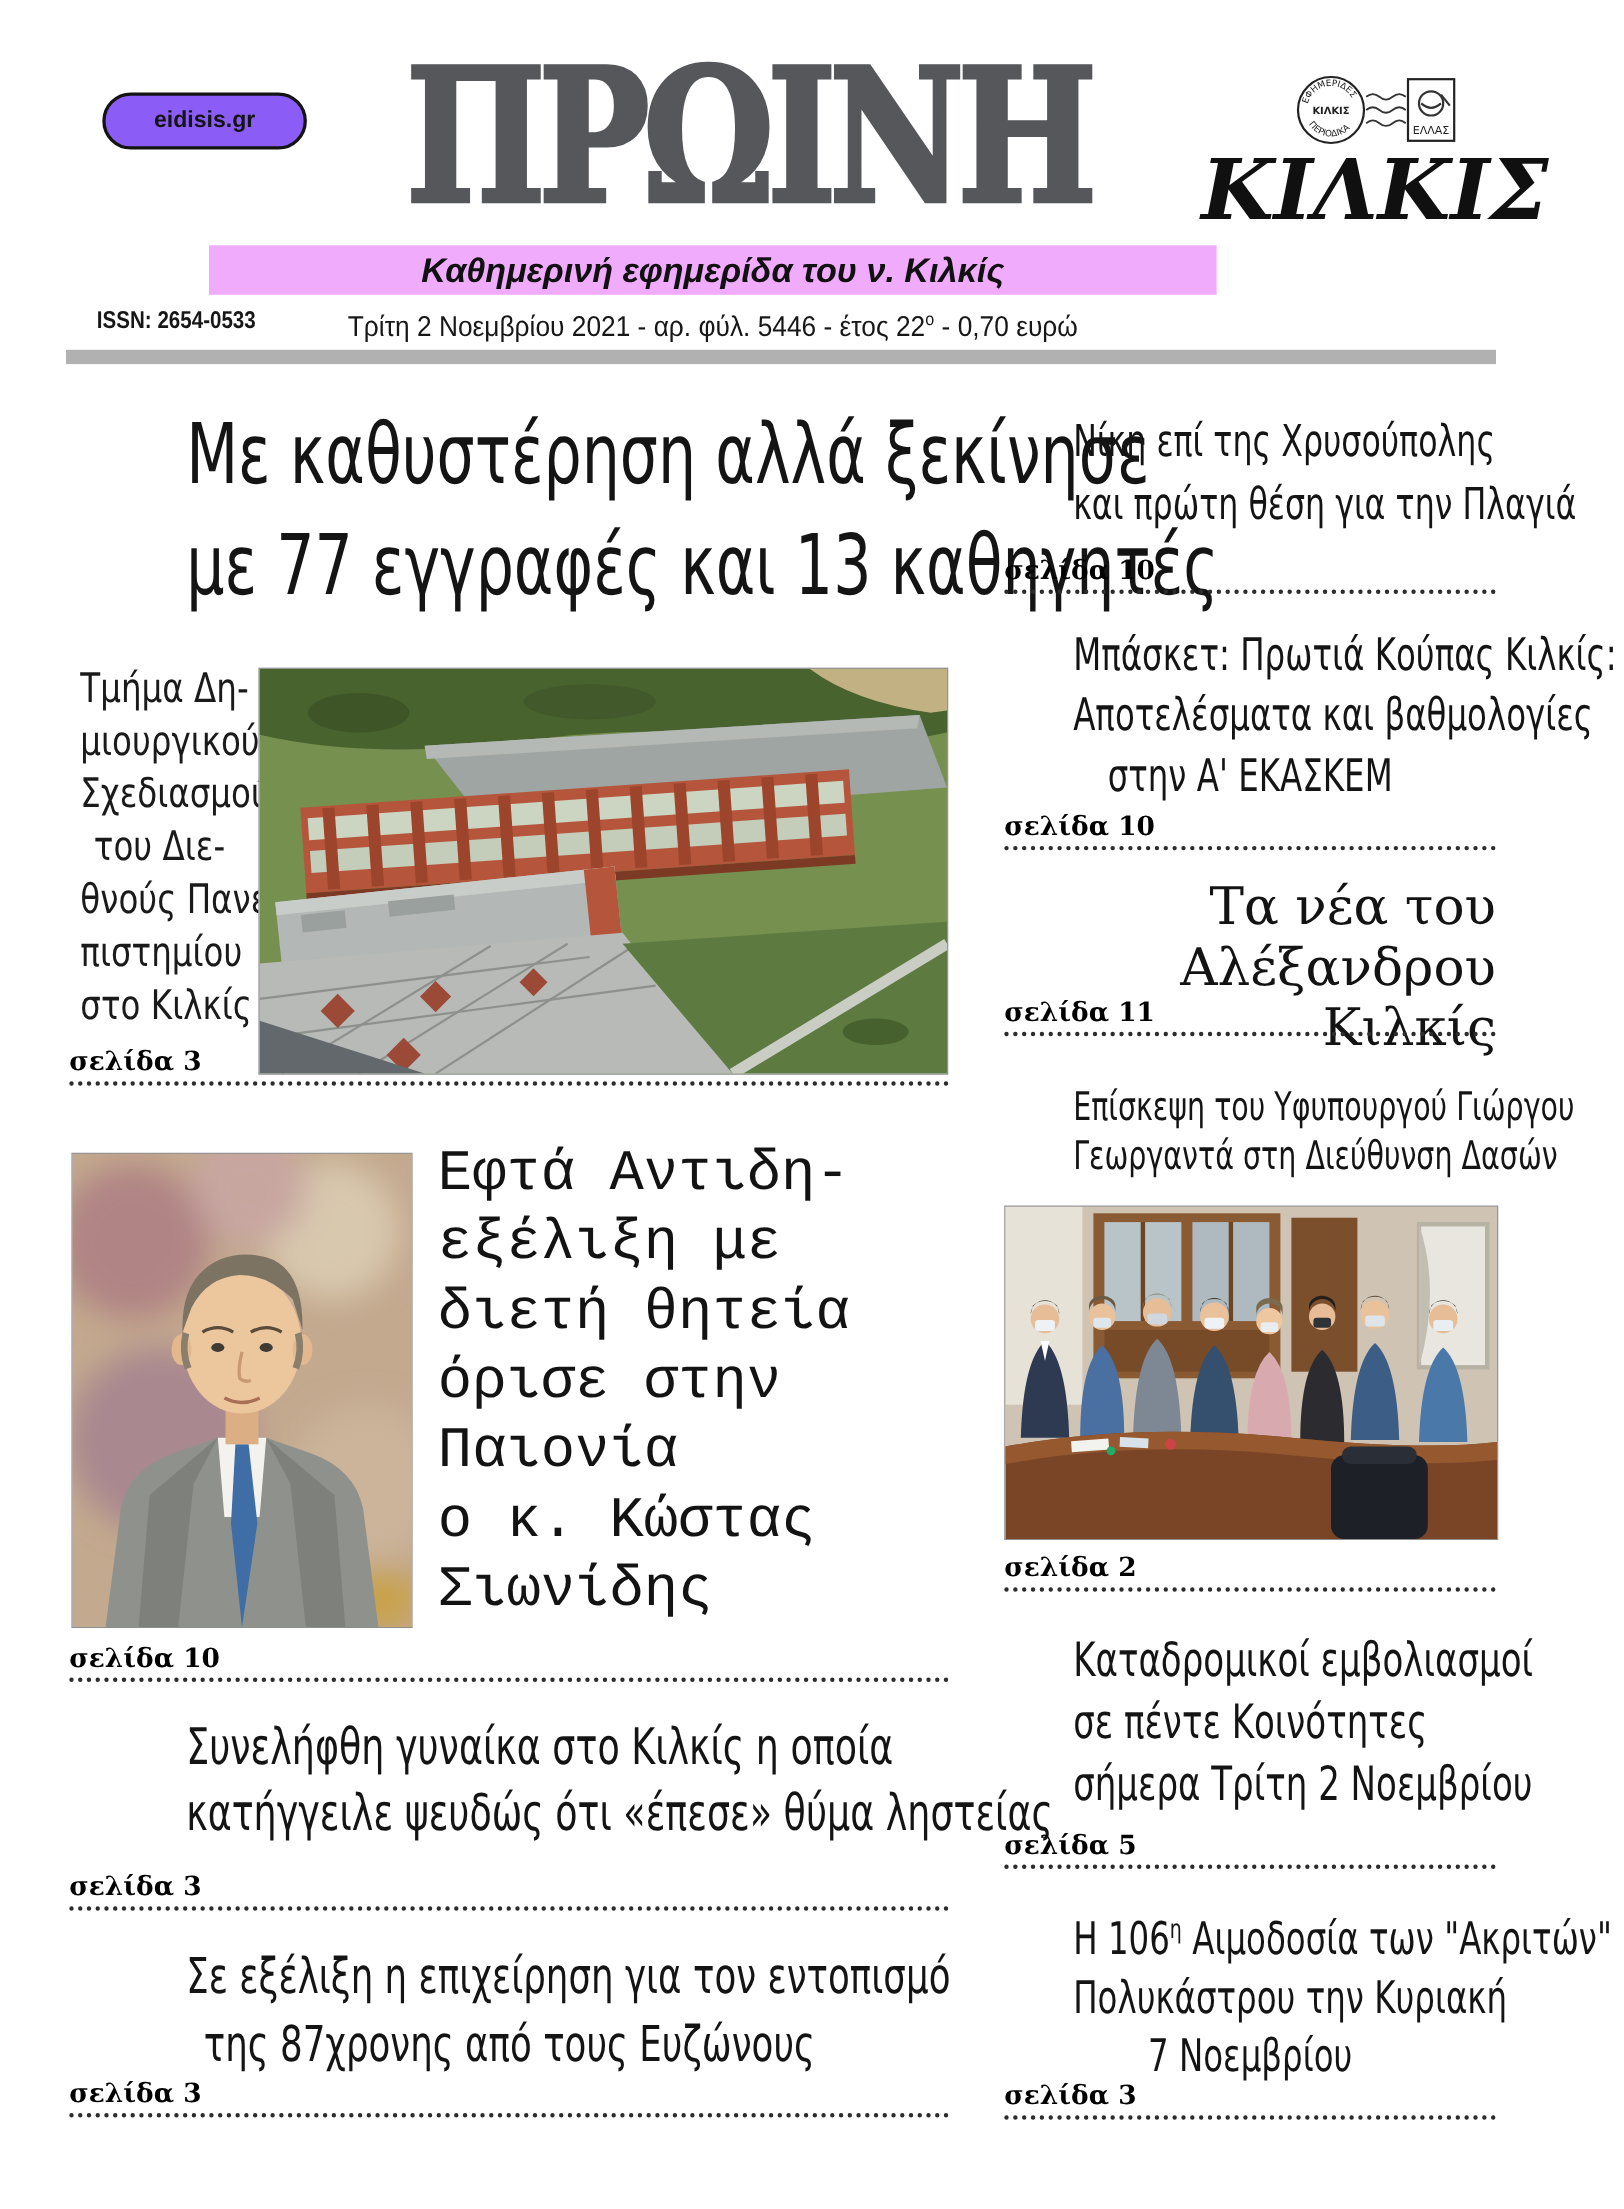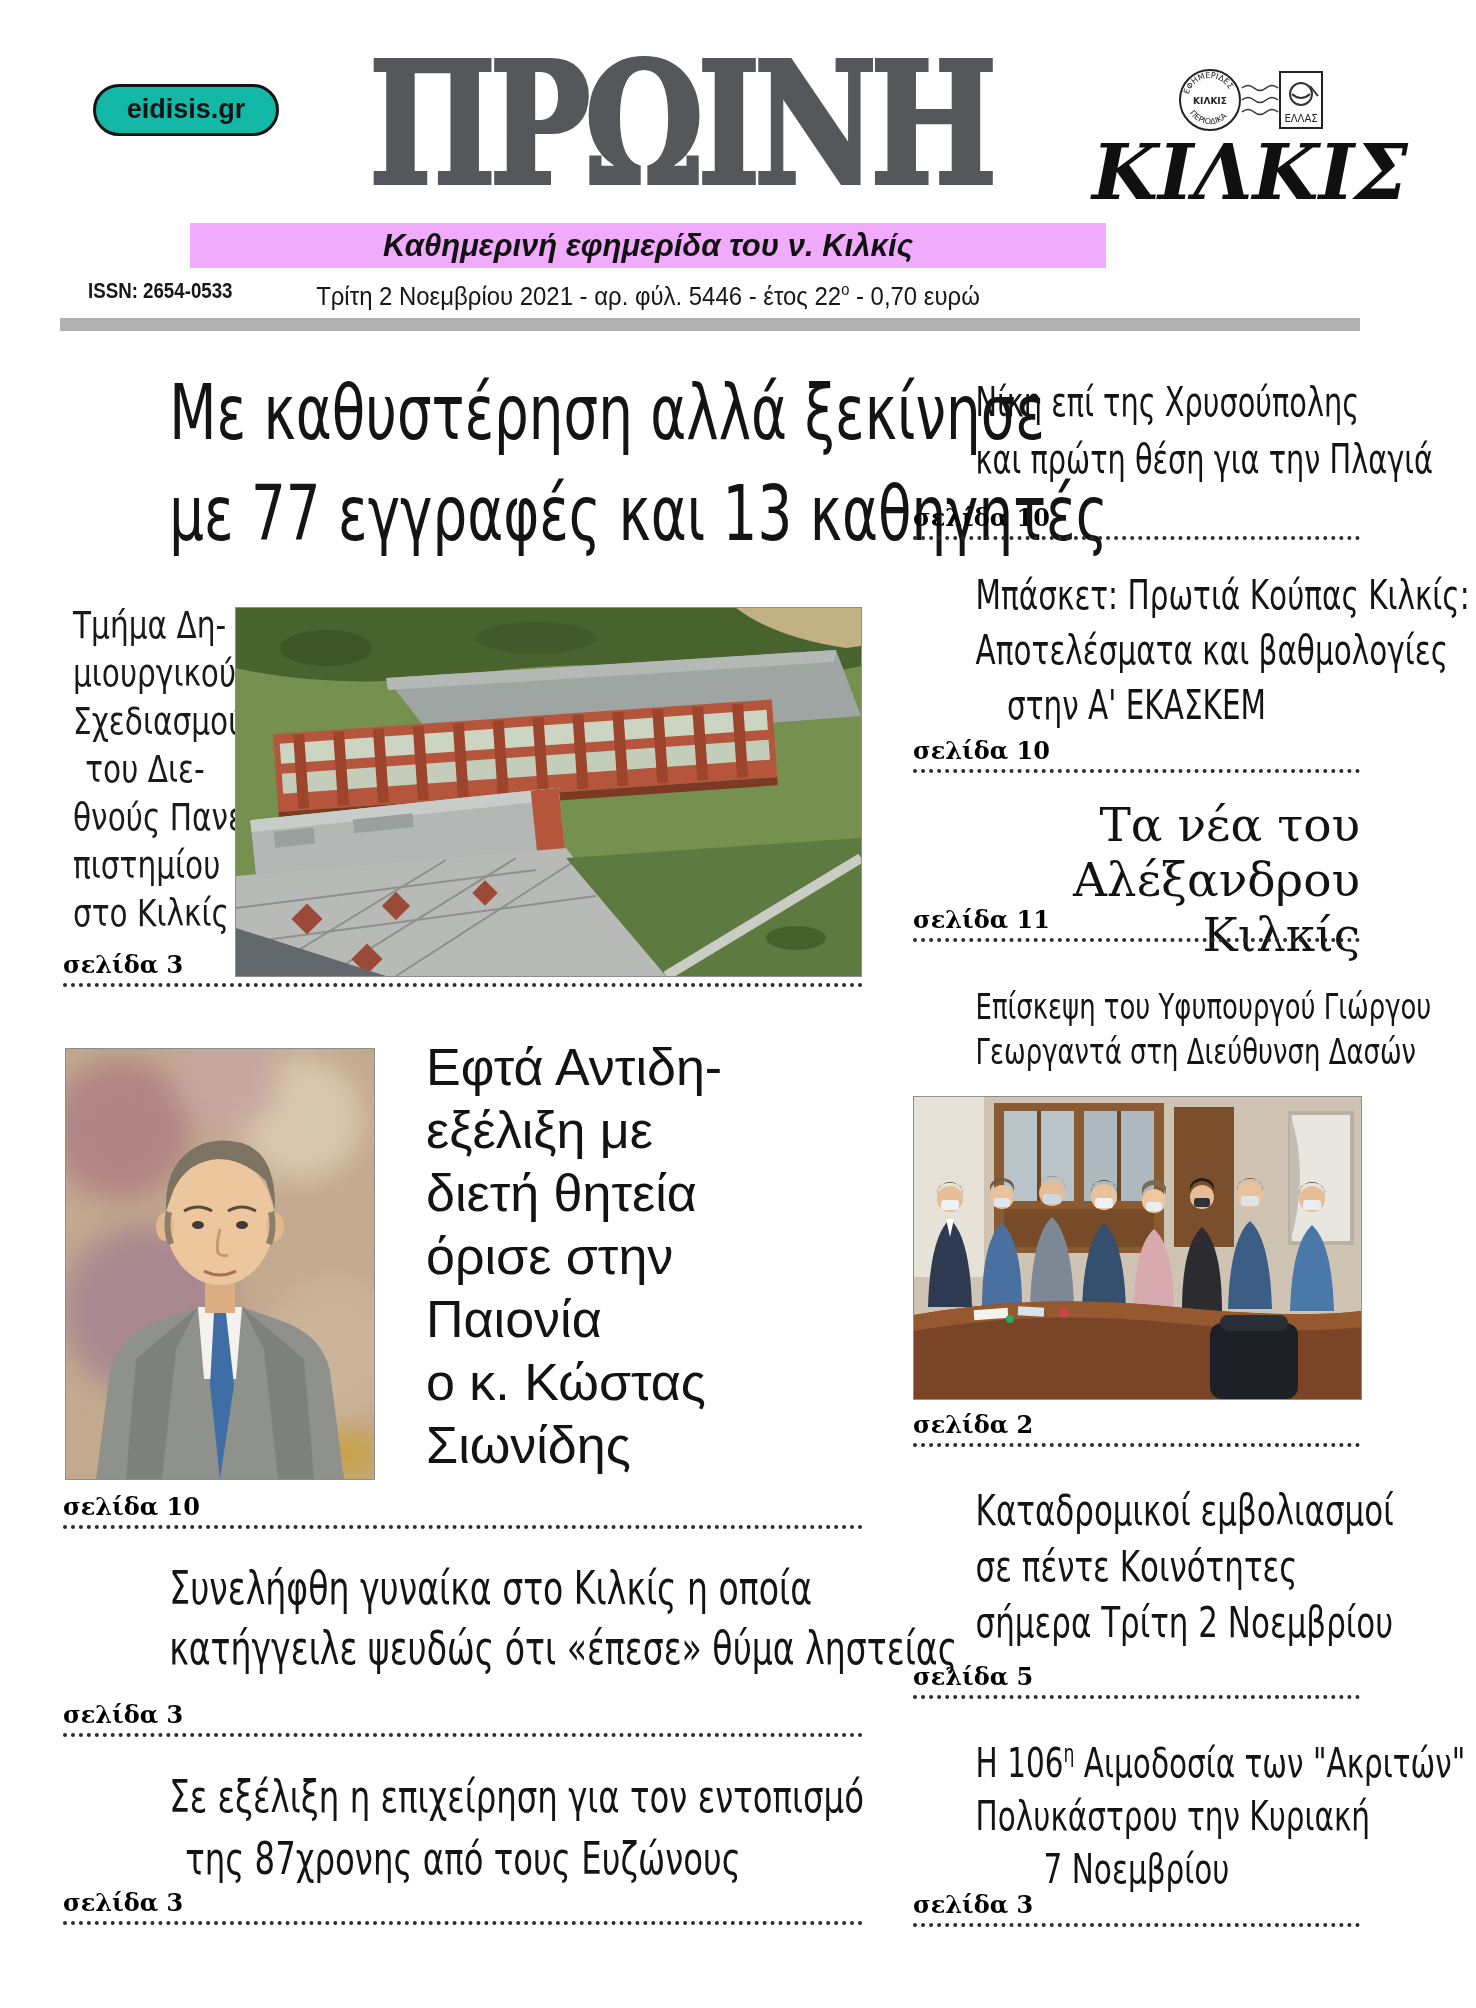--- a/index.html
+++ b/index.html
@@ -4,21 +4,21 @@
 <title>Newspaper front page</title>
 <style>
   html,body{margin:0;padding:0;background:#ffffff;}
   .page{position:relative;width:1476px;height:2008px;background:#ffffff;overflow:hidden;
         font-family:"DejaVu Sans",sans-serif;color:#171717;}
   .abs{position:absolute;}
 
   
   .badge{left:93px;top:84px;width:180px;height:46px;border:3px solid #141414;border-radius:26px;
          text-align:center;line-height:44px;font-family:"Liberation Sans",sans-serif;
-         font-weight:bold;font-size:27px;color:#141414;background:#14b8a6;}
+         font-weight:bold;font-size:21px;color:#141414;background:#8b5cf6;}
   .mast-title{left:240px;top:36px;width:880px;text-align:center;
               font-family:"DejaVu Serif",serif;font-weight:bold;font-size:168px;line-height:176px;
               color:#56575a;letter-spacing:-8px;transform:scaleX(0.80);transform-origin:50% 0;
               -webkit-text-stroke:4px #56575a;white-space:nowrap;}
   .mast-tou{left:1016px;top:160px;font-family:"DejaVu Serif",serif;font-style:italic;font-weight:normal;
             font-size:44px;color:#ffffff;z-index:6;}
   .mast-region{left:1092px;top:128px;font-family:"DejaVu Serif",serif;font-style:italic;font-weight:bold;
                font-size:76px;color:#101010;z-index:5;white-space:nowrap;}
   .tagline{left:190px;top:223px;width:916px;height:45px;background:#f0abfc;
            font-family:"Liberation Sans",sans-serif;font-style:italic;font-weight:bold;font-size:31px;
@@ -29,21 +29,21 @@
             font-family:"Liberation Sans",sans-serif;font-size:26px;white-space:nowrap;
             transform:scaleX(0.92);transform-origin:50% 0;}
   .dateline sup{font-size:16px;}
   .rule{left:60px;top:318px;width:1300px;height:13px;background:#b1b1b1;}
 
   
   .cnd{white-space:nowrap;text-align:center;transform:scaleX(0.72);transform-origin:50% 0;}
   .cnd85{white-space:nowrap;text-align:center;transform:scaleX(0.80);transform-origin:50% 0;}
   .lead-h{left:55px;top:362px;width:816px;font-size:76px;line-height:101px;color:#141414;}
   .side-col{left:55px;top:602px;width:180px;font-size:37px;line-height:48px;color:#1a1a1a;}
-  .serif-block{font-family:Liberation Sans, sans-serif;color:#131313;margin-left:28px;}
+  .serif-block{font-family:Liberation Mono, monospace;color:#131313;}
   .deputy{left:398px;top:1036px;width:480px;font-size:52px;line-height:63px;text-align:left;}
   .mid-h{left:55px;width:816px;font-size:46px;line-height:60px;color:#141414;}
   .r-h{left:913px;width:447px;color:#141414;}
   .r-serif{left:913px;width:447px;text-align:right;font-family:"DejaVu Serif",serif;
            font-size:47px;line-height:55px;color:#131313;}
   .r-h sup{font-size:24px;}
 
   
   .pref{position:absolute;}
   .pref .lbl{font-family:"DejaVu Serif",serif;font-weight:bold;font-size:24px;color:#000000;

